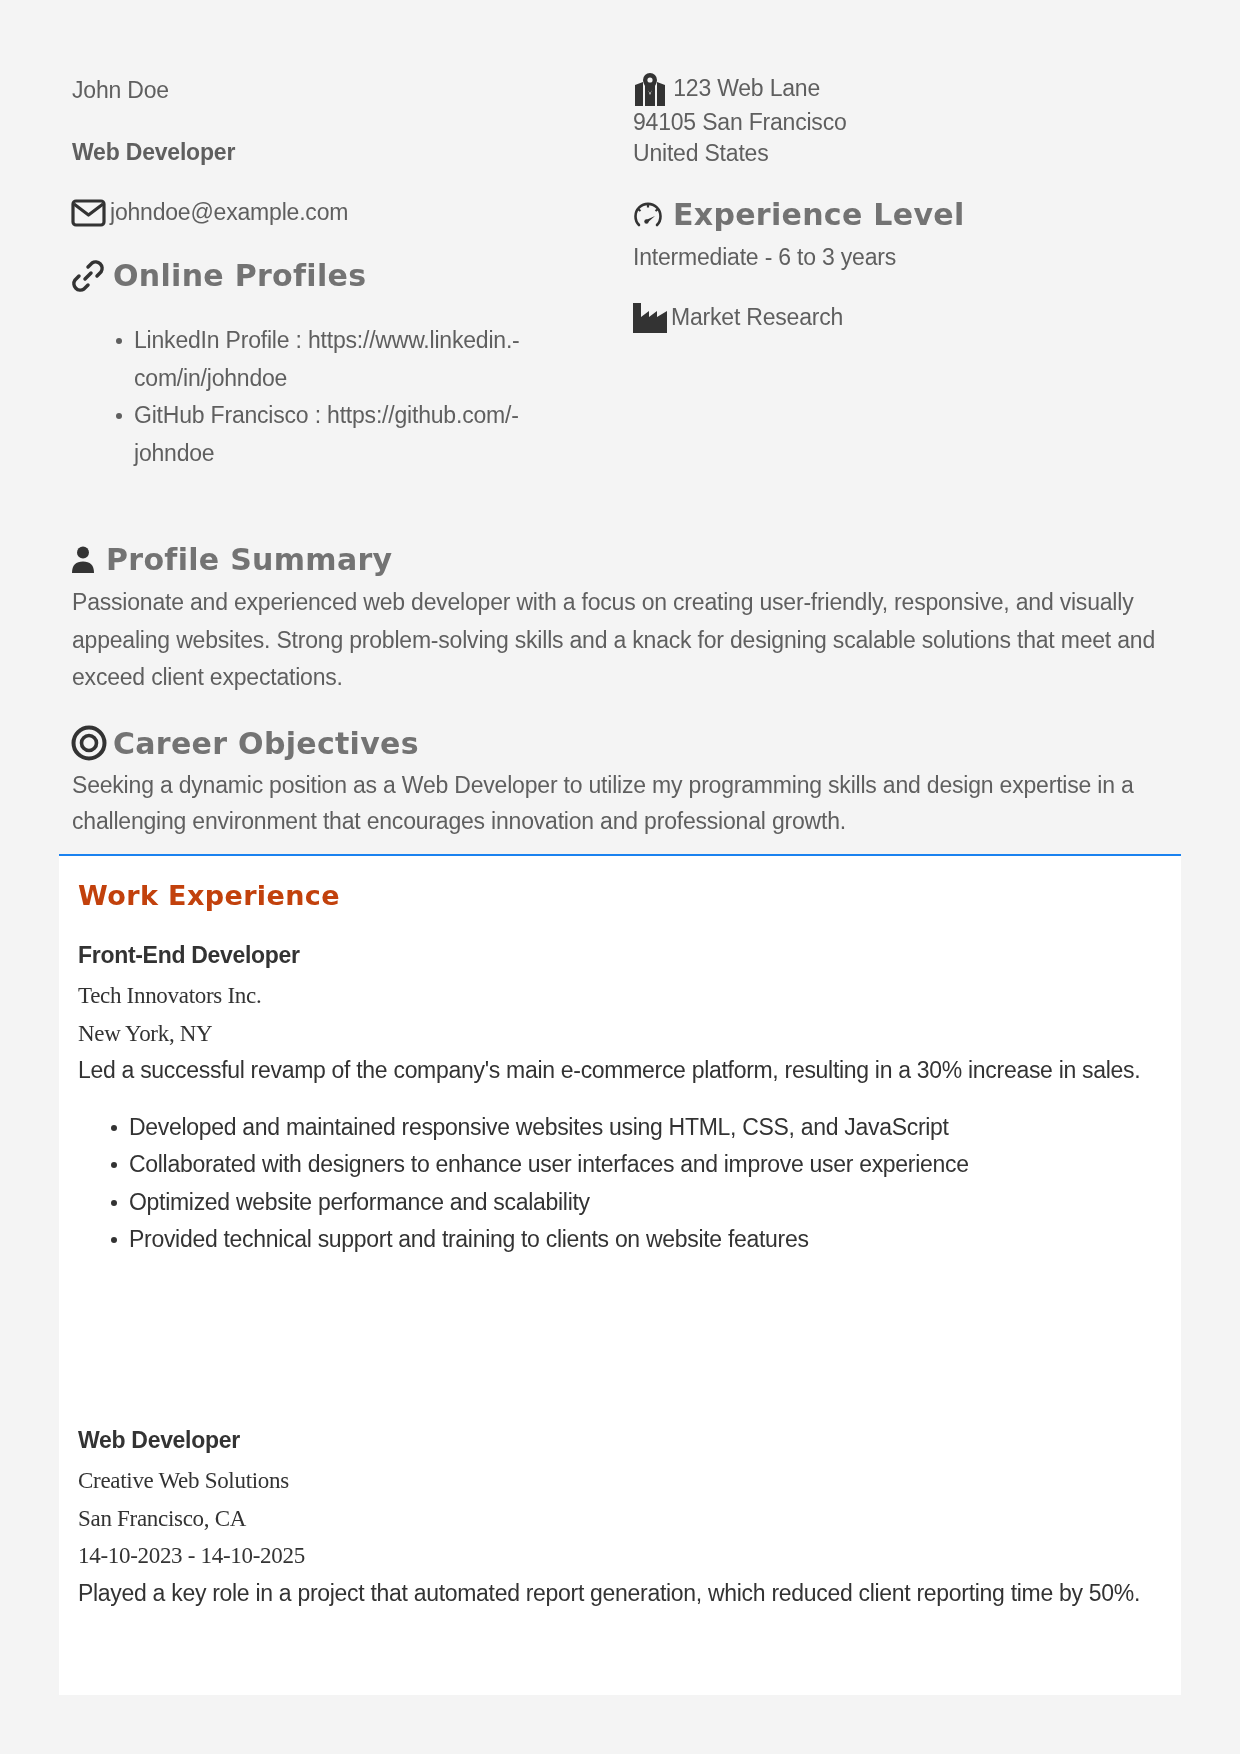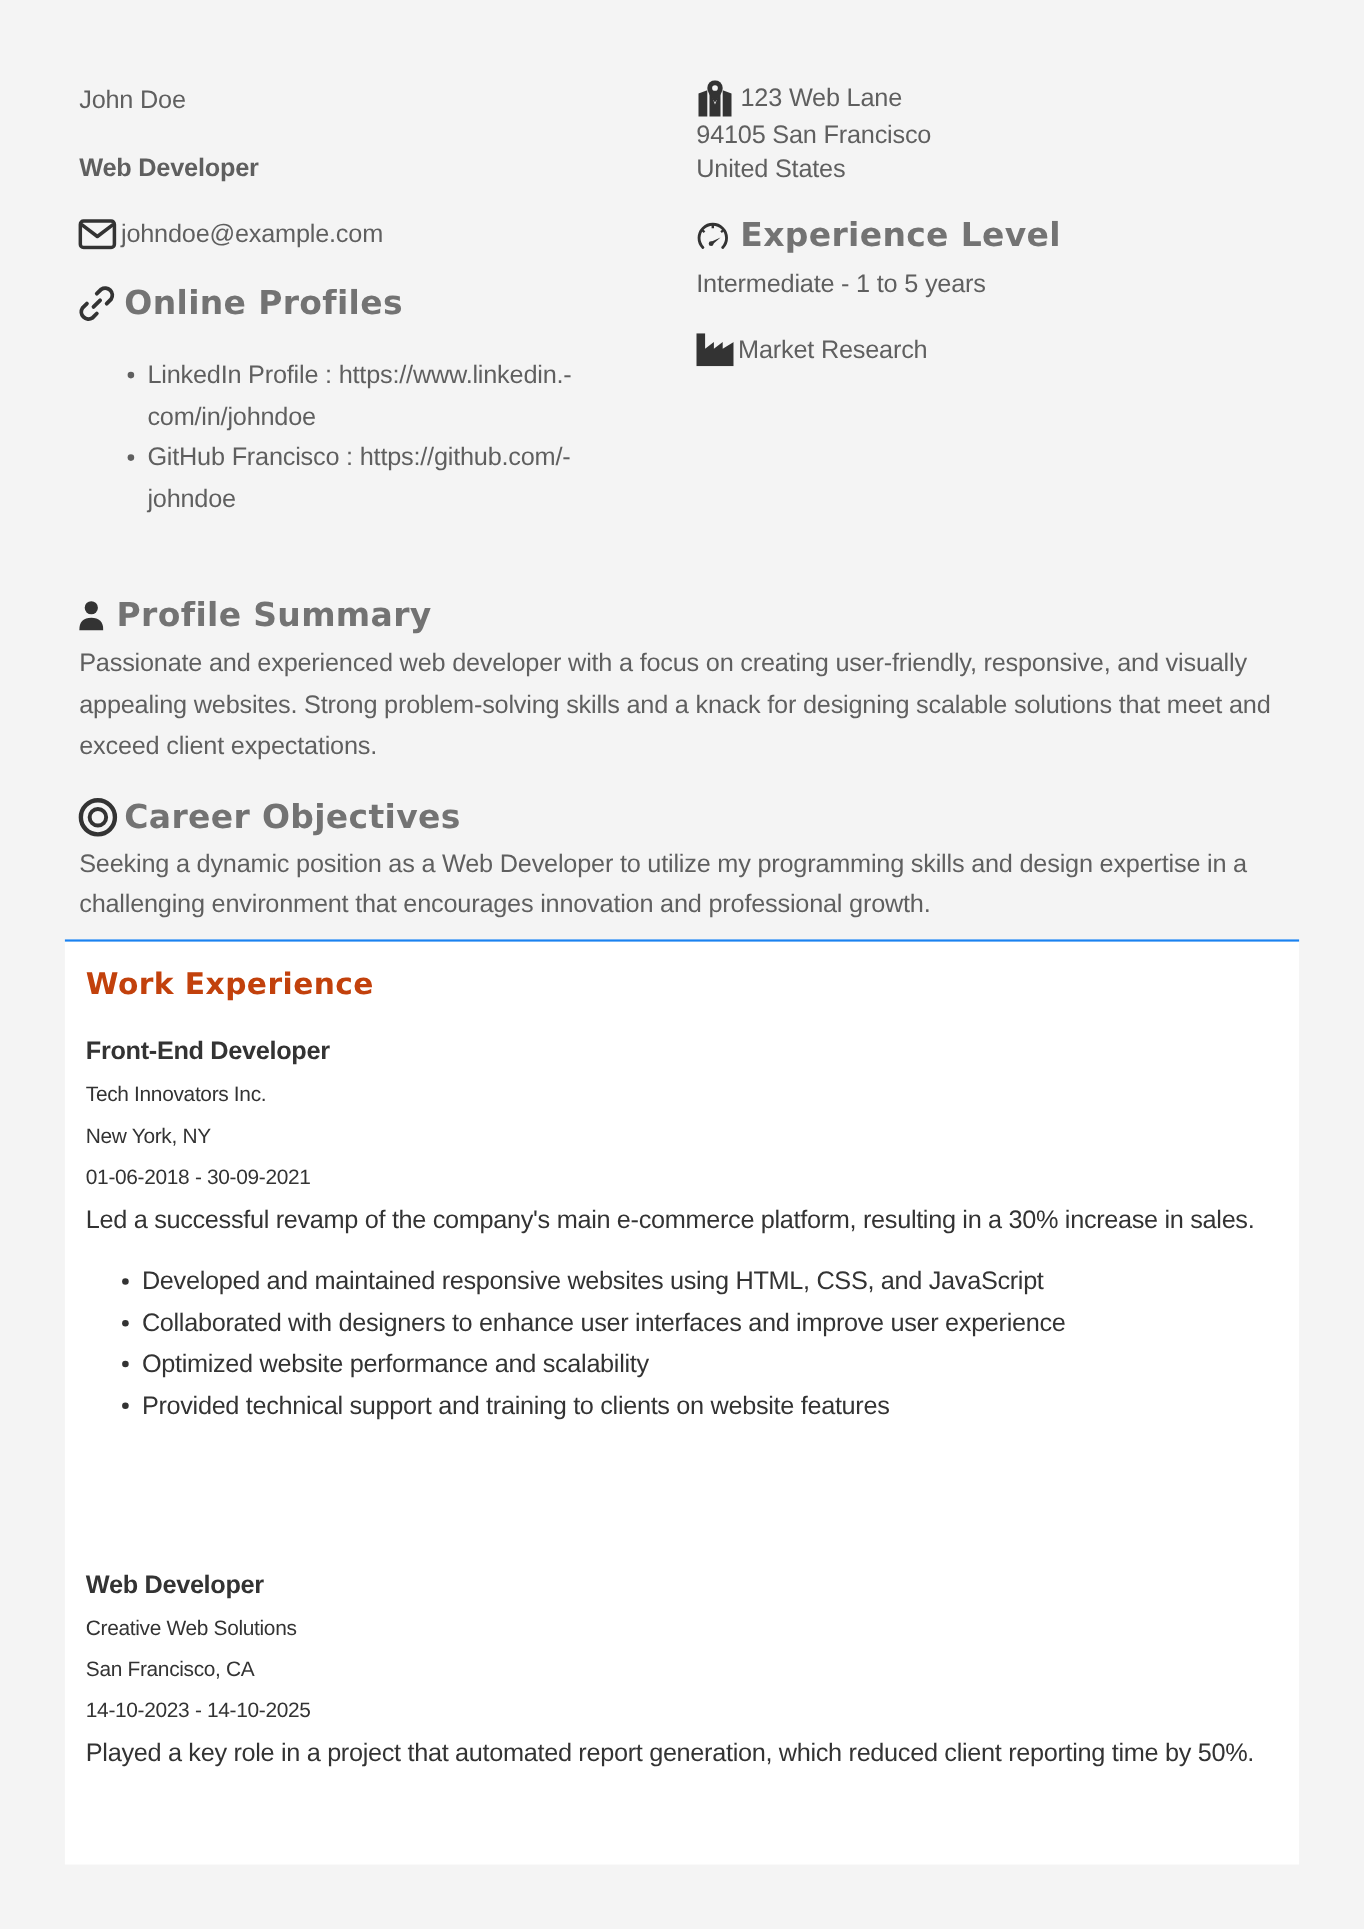--- a/index.html
+++ b/index.html
@@ -44,21 +44,21 @@
 
   
   #work-card {
     left: 59px; top: 854px; width: 1122px; height: 841px;
     background: #ffffff;
     border-top: 2px solid #1a82f0;
   }
   #work-title { position: absolute; left: 19px; top: 24px; font-family: "DejaVu Sans", "Liberation Sans", sans-serif; font-weight: bold; font-size: 27px; color: #c2410c; letter-spacing: 0.4px; }
   .job { position: absolute; left: 19px; width: 1090px; color: #333333; }
   .job .jt { font-weight: bold; font-size: 23px; line-height: 44px; letter-spacing: -0.3px; }
-  .job .jl { font-size: 19px; line-height: 37.5px; letter-spacing: -0.3px; }
+  .job .jl { font-size: 23px; line-height: 37.5px; letter-spacing: -0.3px; font-family: Liberation Serif, serif; }
   .job .jd { font-size: 23px; line-height: 37.5px; letter-spacing: -0.3px; white-space: normal; }
   .job ul { list-style: none; margin-top: 19px; padding-left: 31px; }
   .job li { position: relative; padding-left: 20px; font-size: 23px; line-height: 37.5px; letter-spacing: -0.3px; }
   .job li::before { content: ""; position: absolute; left: 2px; top: 16px; width: 6px; height: 6px; border-radius: 50%; background: #333333; }
   #job-0 { top: 77px; }
   #job-1 { top: 562px; }
 </style>
 </head>
 <body>
 
@@ -114,21 +114,21 @@
       <path d="M6 24 A12.5 12.5 0 1 1 24 24" fill="none" stroke="#333" stroke-width="2.6" stroke-linecap="round"></path>
       <line x1="15" y1="3" x2="15" y2="6.5" stroke="#333" stroke-width="2.2"></line>
       <line x1="5" y1="8" x2="7.5" y2="10" stroke="#333" stroke-width="2.2"></line>
       <line x1="25" y1="8" x2="22.5" y2="10" stroke="#333" stroke-width="2.2"></line>
       <path d="M13 19 L22 15 L14 22 Z" fill="#333"></path>
       <circle cx="13.5" cy="20.5" r="2.2" fill="#333"></circle>
     </svg>
   </span>
   <span class="h">Experience Level</span>
 </div>
-<div id="exp-level" class="abs txt">Intermediate - 1 to 5 years</div>
+<div id="exp-level" class="abs txt">Intermediate - 6 to 3 years</div>
 
 <div id="industry-row" class="abs">
   <span class="icon">
     <svg width="34" height="30" viewBox="0 0 34 30">
       <path d="M0 0 L8 0 L8 14 L16 8 L16 14 L24 8 L24 14 L34 8 L34 30 L0 30 Z" fill="#333"></path>
     </svg>
   </span>
   <span class="txt">Market Research</span>
 </div>
 
@@ -154,21 +154,20 @@
 </div>
 <div id="objectives-text" class="abs txt">Seeking a dynamic position as a Web Developer to utilize my programming skills and design expertise in a challenging environment that encourages innovation and professional growth.</div>
 
 <section id="work-card" class="abs">
   <div id="work-title">Work Experience</div>
 
   <div id="job-0" class="job">
     <div class="jt">Front-End Developer</div>
     <div class="jl">Tech Innovators Inc.</div>
     <div class="jl">New York, NY</div>
-    <div class="jl">01-06-2018 - 30-09-2021</div>
     <div class="jd">Led a successful revamp of the company's main e-commerce platform, resulting in a 30% increase in sales.</div>
     <ul>
       <li>Developed and maintained responsive websites using HTML, CSS, and JavaScript</li>
       <li>Collaborated with designers to enhance user interfaces and improve user experience</li>
       <li>Optimized website performance and scalability</li>
       <li>Provided technical support and training to clients on website features</li>
     </ul>
   </div>
 
   <div id="job-1" class="job">

